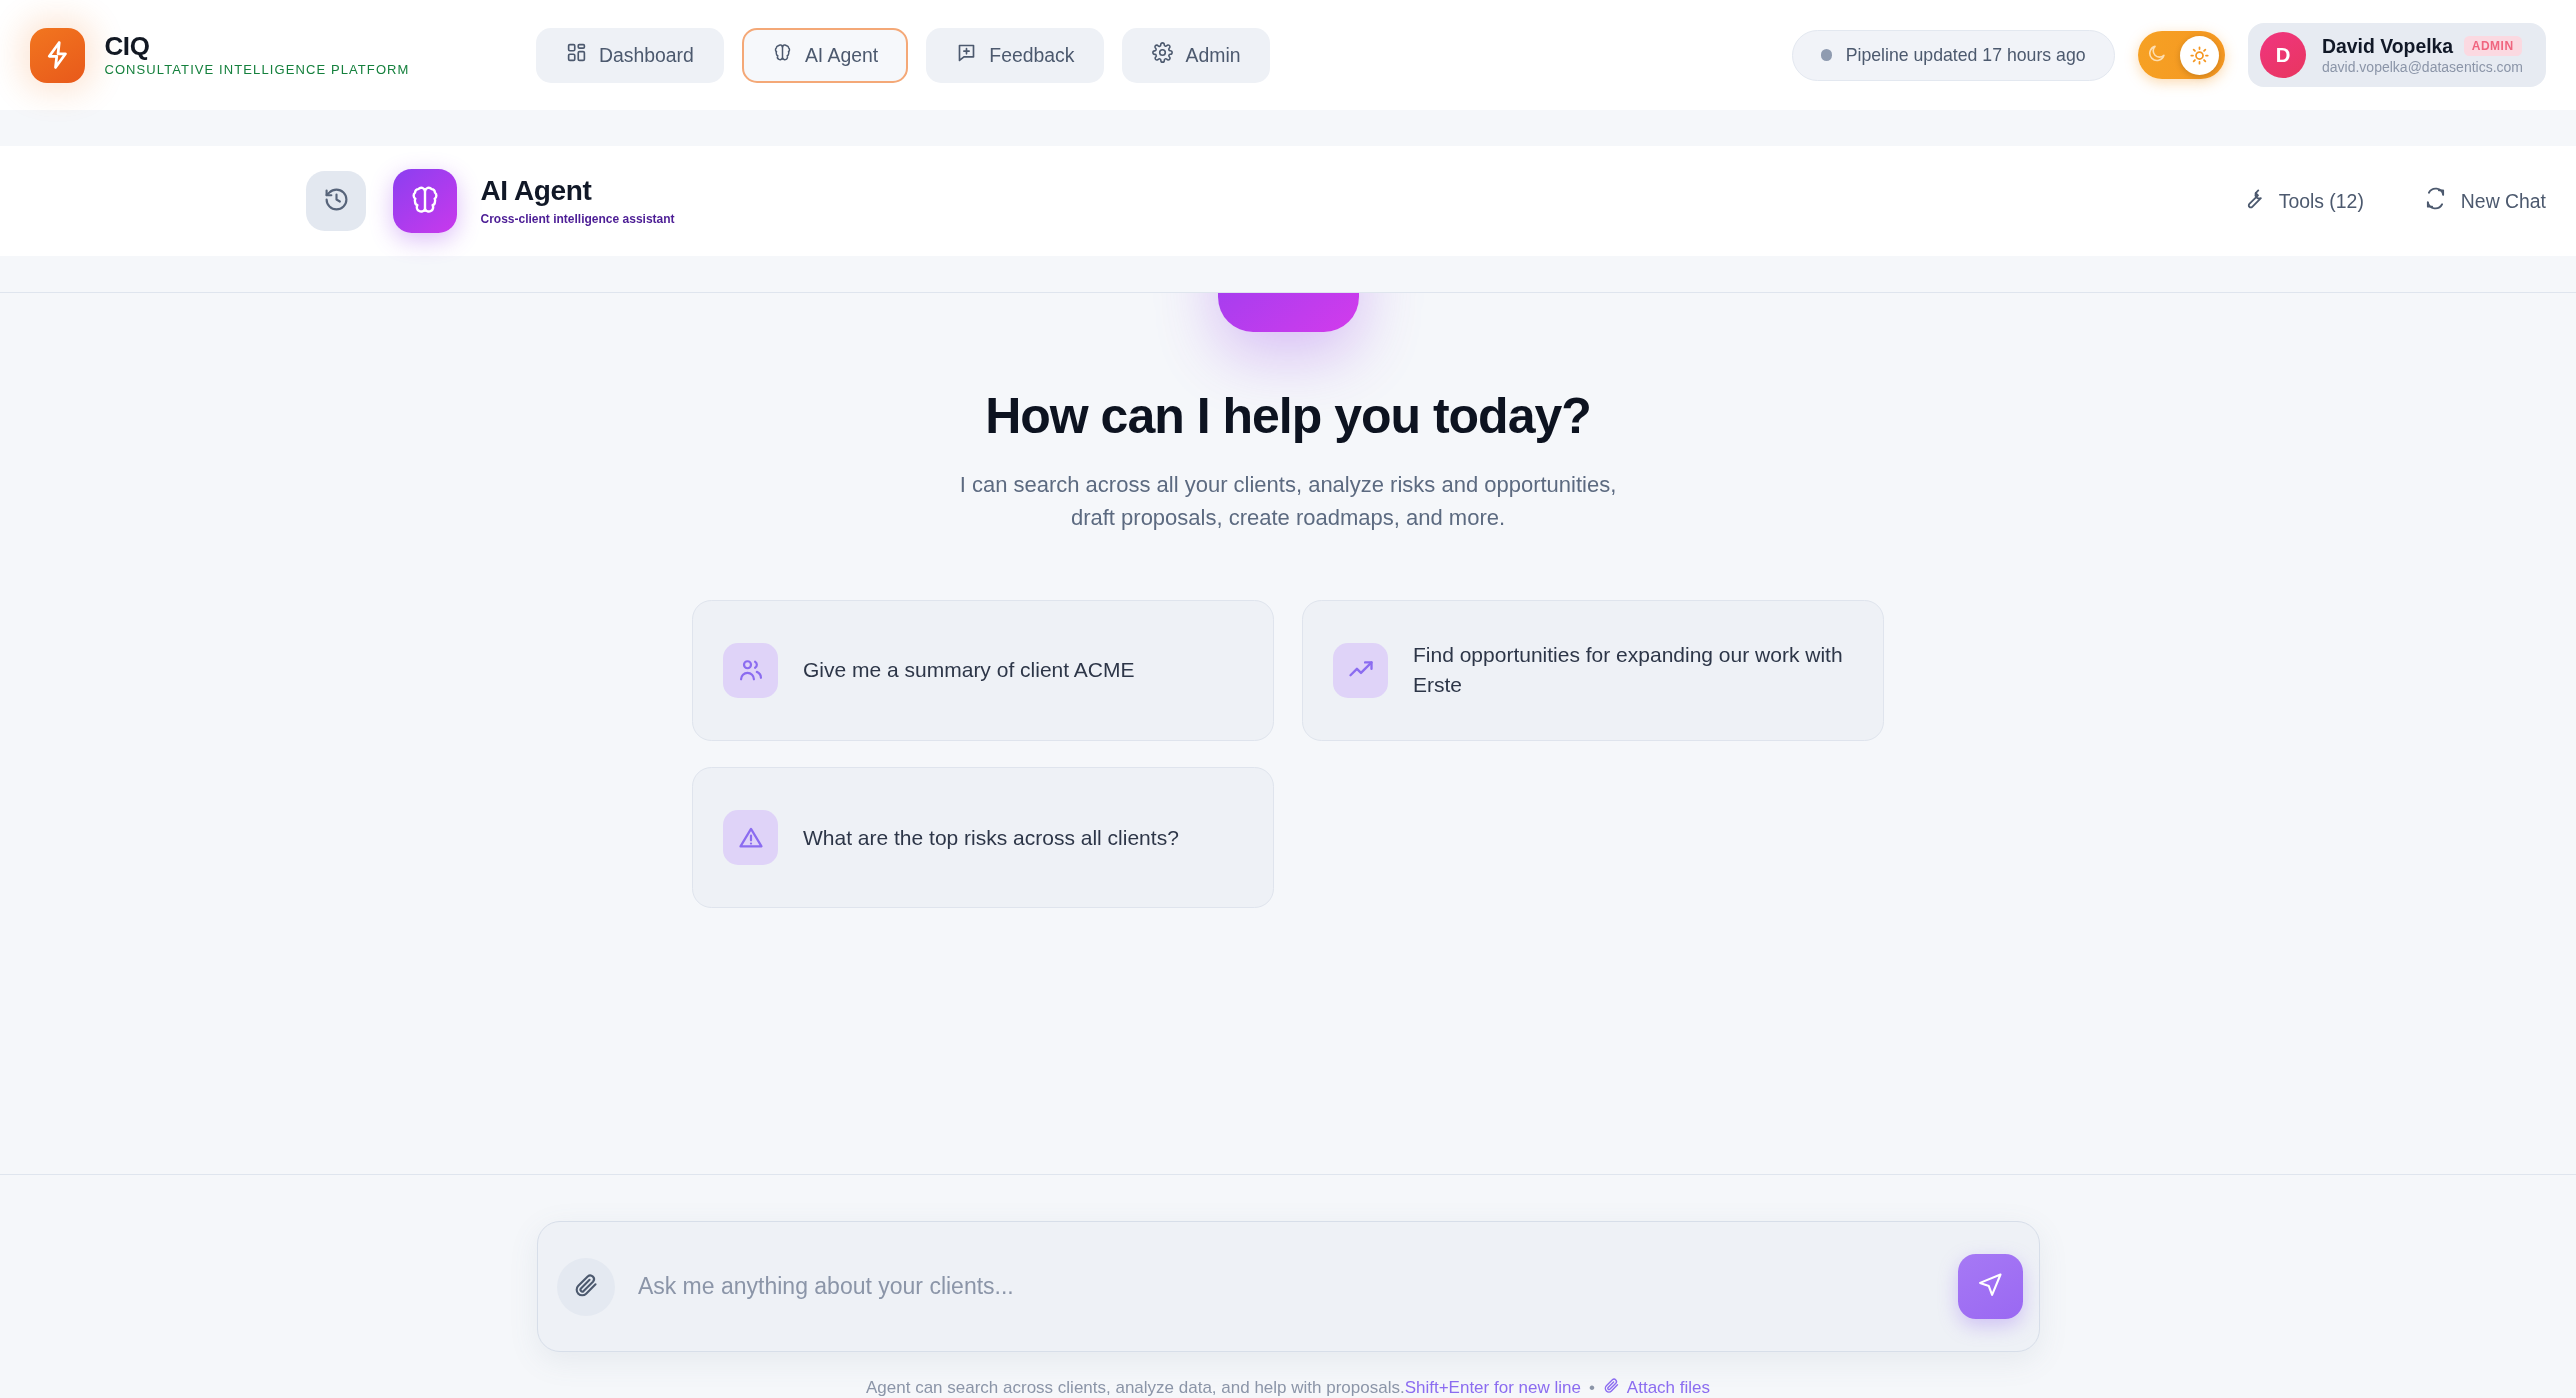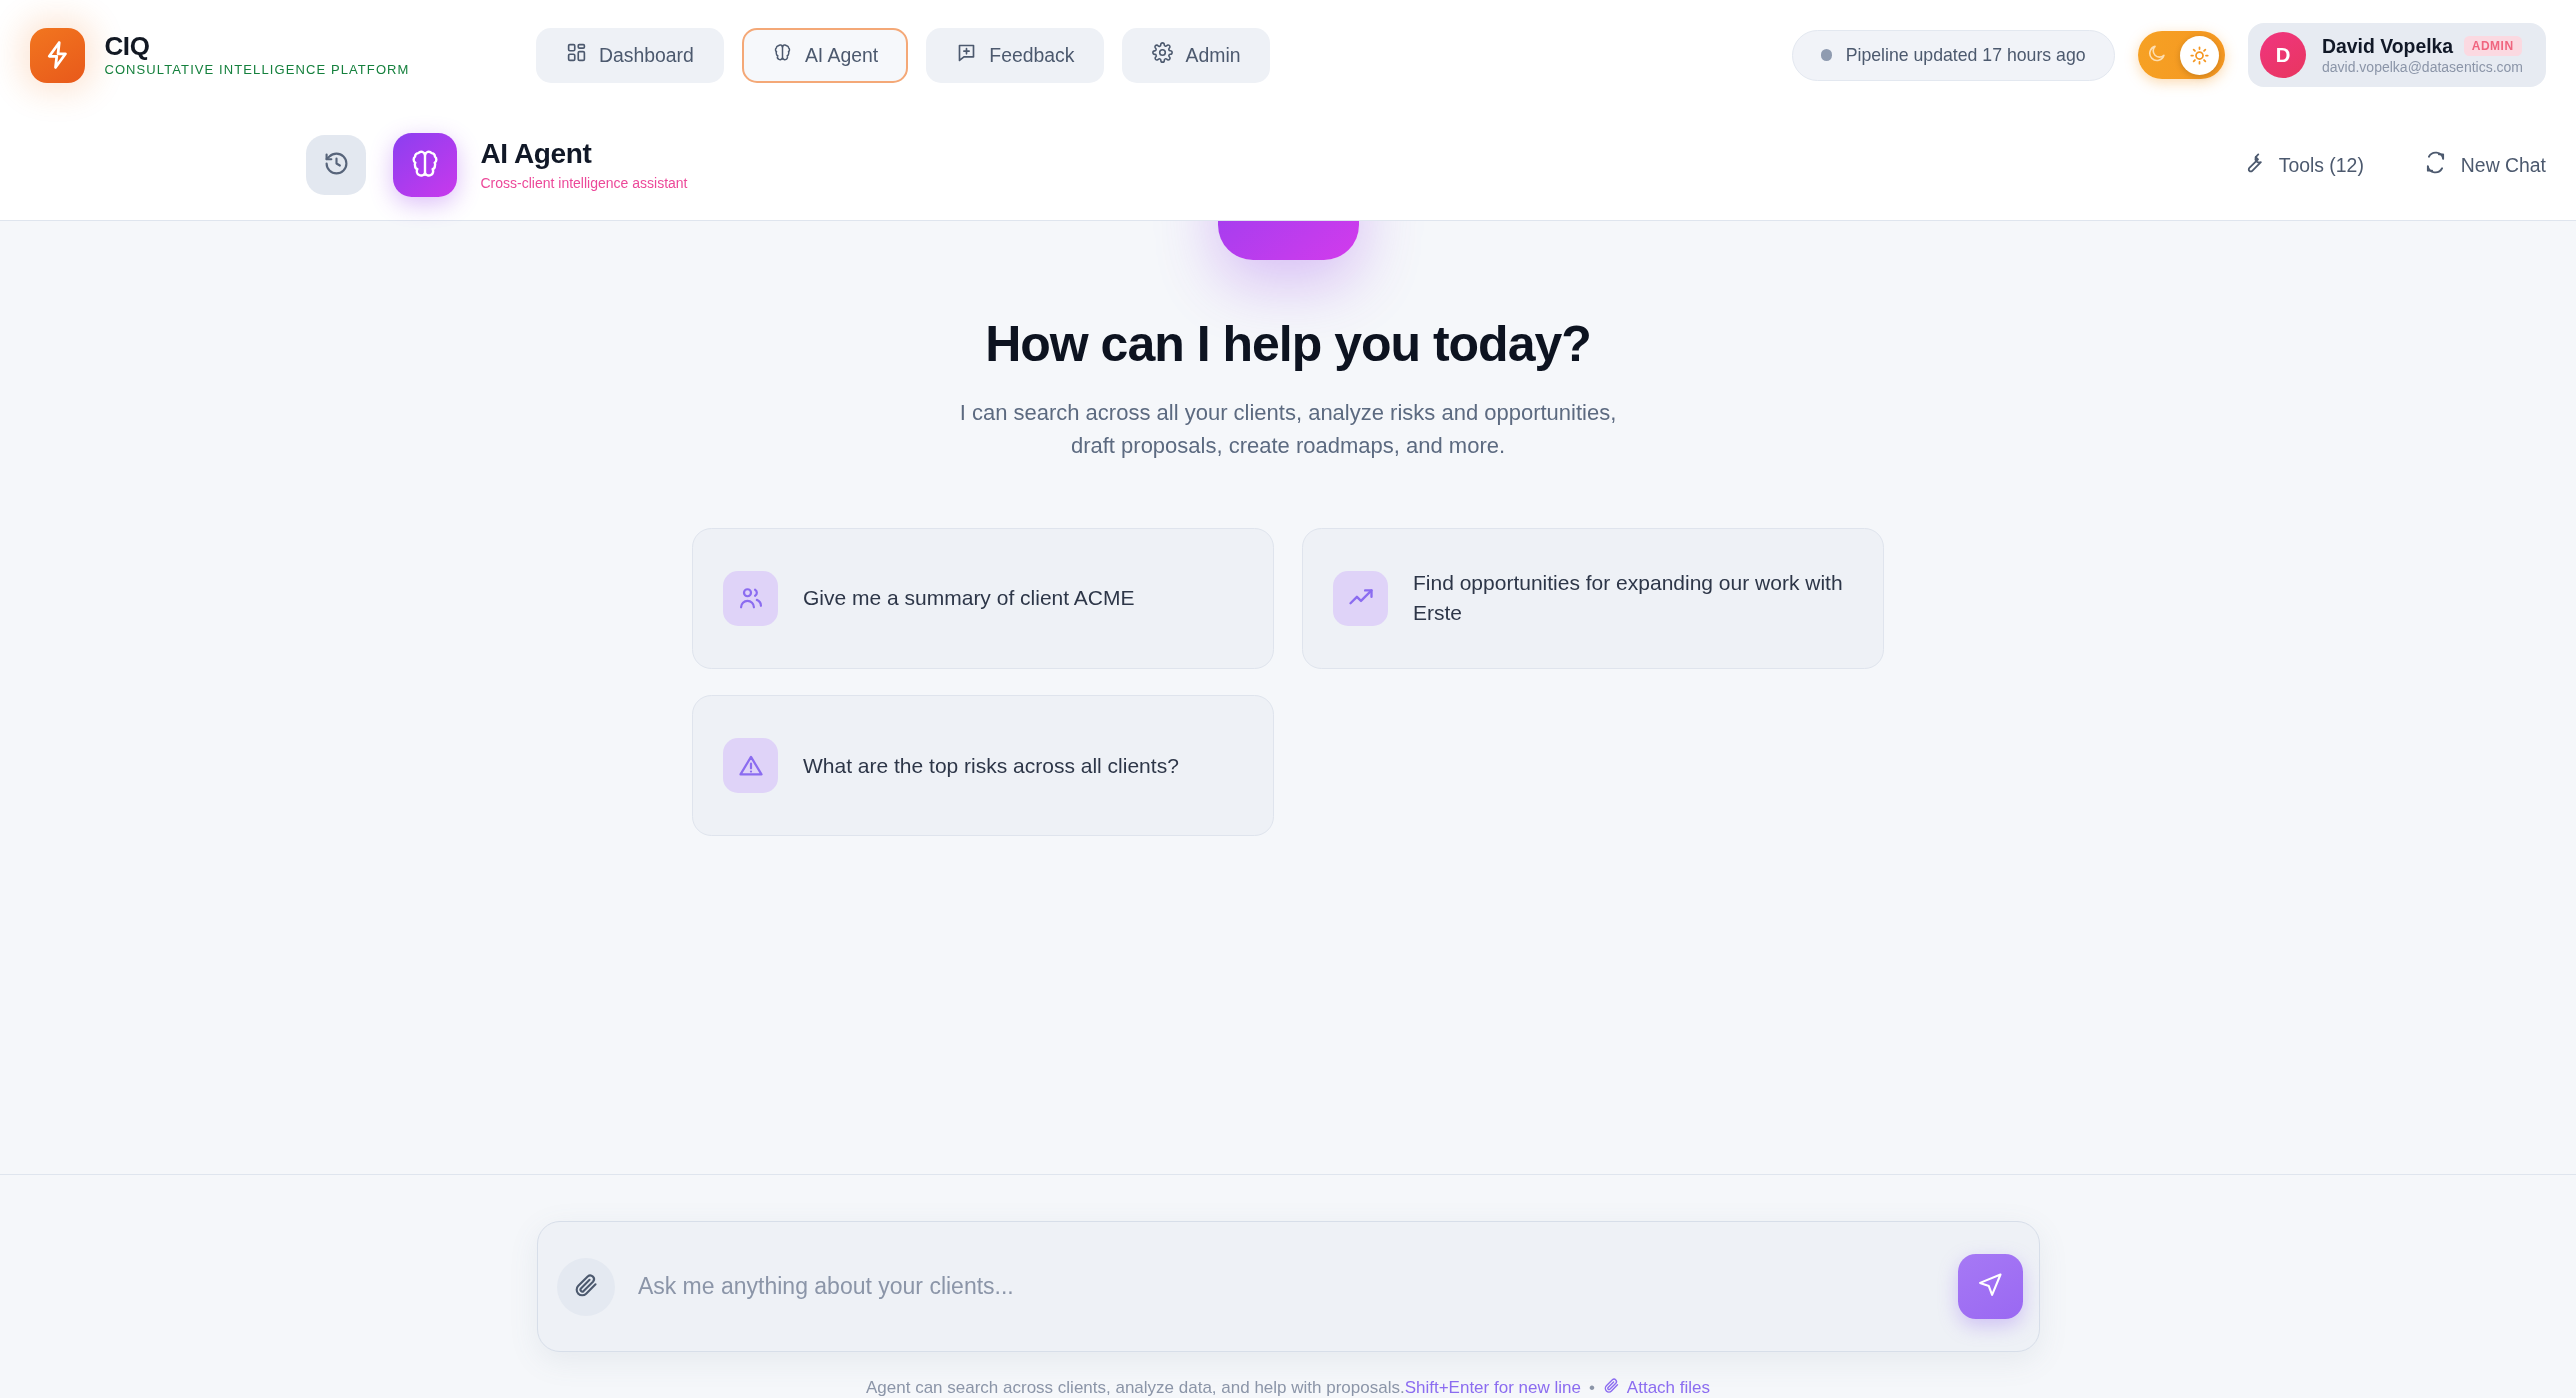--- a/index.html
+++ b/index.html
@@ -2,21 +2,21 @@
 <html style="font-size:14px"><head>
 <meta charset="utf-8">
 <style>
   * { box-sizing: border-box; margin: 0; padding: 0; }
   html, body {
     width: 2576px; height: 1399px;
     font-family: "Liberation Sans", sans-serif;
     background: #f5f7fa;
     overflow: hidden;
   }
-  .app { width: 2576px; height: 1399px; display: flex; flex-direction: column; background:#f5f7fa; }
+  .app { width: 2576px; height: 1399px; display: flex; flex-direction: column; background:#f5f7fa;gap:36px; }
 
   
   .topbar {
     height: 110px; flex: 0 0 110px;
     background: #ffffff;
     display: flex; align-items: center;
     padding: 0 30px 0 30px;
     position: relative; z-index: 5;
   }
   .brand { display: flex; align-items: center; gap: 19.4px; }
@@ -94,21 +94,21 @@
     display:flex; align-items:center; justify-content:center; cursor:pointer; flex:0 0 auto;
   }
   .brainbtn {
     width: 64px; height: 64px; border-radius: 18.6px; margin-left: 26.5px; flex:0 0 auto;
     background: linear-gradient(140deg,#8b3ff0 0%,#c939ec 100%);
     display:flex; align-items:center; justify-content:center;
     box-shadow: 0 7px 23px rgba(150,60,235,0.33);
   }
   .pagetitles { margin-left: 24px; display:flex; flex-direction:column; gap: 4.4px; }
   .pagetitle { font-size: 28px; font-weight: 700; color:#111827; letter-spacing:-0.4px; line-height: 1.1; }
-  .pagesub { font-size: 14px; color:#ec4899; }
+  .pagesub { font-size: 12px; color:#4c1d95;font-weight:bold; }
   .subactions { margin-left:auto; display:flex; align-items:center; gap: 60px; }
   .subaction { display:flex; align-items:center; gap:14px; cursor:pointer; font-size:19.4px; color:#4c596e; white-space:nowrap; }
 
   
   .main {
     flex: 1 1 auto; position: relative; overflow: hidden;
     border-top: 1.3px solid #dfe5ee;
     background: #f5f7fa;
     display:flex; flex-direction:column; align-items:center;
   }

